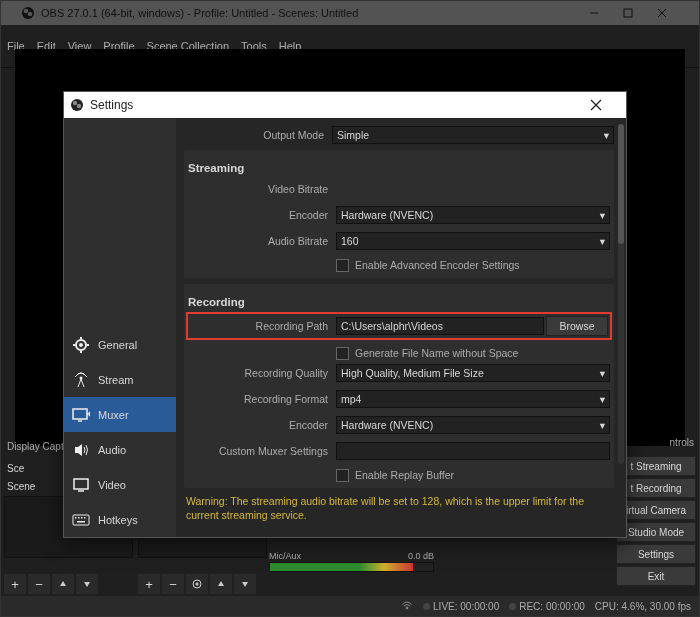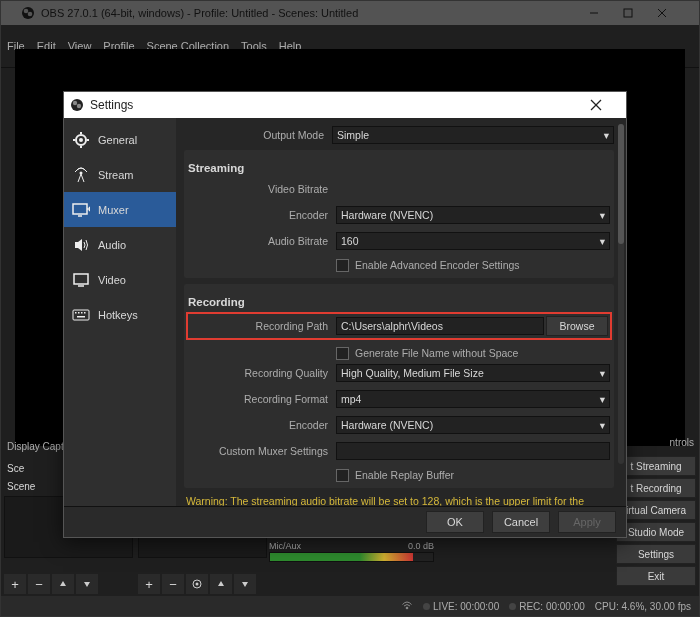--- a/index.html
+++ b/index.html
@@ -32,21 +32,21 @@
   .bottom-strip .label-row { position:absolute; top:0; left:6px; font-size:10px; color:var(--text-dim); }
   .bottom-strip .scene-lbl { position:absolute; top:40px; left:6px; font-size:10px; }
   .panel-chunk { position:absolute; top:55px; left:3px; width:127px; height:60px; background:#1a1a1a; border:1px solid #111; }
   .panel-chunk2 { position:absolute; top:55px; left:137px; width:127px; height:60px; background:#1a1a1a; border:1px solid #111; }
   .toolbtns { position:absolute; bottom:2px; height:20px; display:flex; gap:2px; }
   .toolbtns.a { left:3px; }
   .toolbtns.b { left:137px; }
   .toolbtns .tb { width:22px;height:20px; background:#2a2a2a; display:flex;align-items:center;justify-content:center; font-size:13px; color:var(--text); }
   
   .mixer { position:absolute; left:268px; top:56px; width:165px; }
-  .mixer-row { margin-bottom:10px; }
+  .mixer-row { margin-bottom:20px; }
   .mixer-head { display:flex; justify-content:space-between; font-size:9px; color:var(--text-dim); }
   .meter { height:8px; background:linear-gradient(to right,#2e8b2e 0%,#2e8b2e 55%,#d0b030 70%,#c33 88%,#222 88%); border:1px solid #111; margin:1px 0; }
   .slider-row { display:flex; align-items:center; gap:4px; }
   .slider-track { flex:1; height:6px; background:#333; position:relative; border-radius:2px; }
   .slider-fill { position:absolute; left:0; top:0; bottom:0; width:78%; background:#2a5b99; border-radius:2px; }
   .slider-thumb { position:absolute; left:78%; top:-3px; width:6px; height:12px; background:#ddd; border-radius:2px; }
   .mixer-icons { display:flex; gap:4px; color:var(--text-dim); }
   
   .right-col { position:absolute; right:3px; top:-4px; width:80px; }
   .right-lbl { font-size:10px; color:var(--text-dim); text-align:right; padding-right:2px; height:15px; }
@@ -54,21 +54,21 @@
   
   .statusbar { position:absolute; left:0; right:0; bottom:0; height:20px; background:#2a2a2a; display:flex; align-items:center; justify-content:flex-end; gap:10px; padding:0 8px; font-size:10px; color:var(--text-dim); }
   .statusbar .dot { width:7px;height:7px;border-radius:50%; background:#444; display:inline-block; margin-right:3px; vertical-align:middle; }
   
   .dialog { position:absolute; left:62px; top:90px; width:562px; height:445px; background:var(--bg-panel-dark); border:1px solid #555; box-shadow:0 4px 20px rgba(0,0,0,0.6); display:flex; flex-direction:column; }
   .dlg-title { height:26px; background:#fff; color:#222; display:flex; align-items:center; padding:0 6px; font-size:12px; }
   .dlg-title .icon { margin-right:6px; display:flex; }
   .dlg-title .spacer { flex:1; }
   .dlg-close { width:30px; text-align:center; font-size:14px; color:#222; }
   .dlg-body { flex:1; display:flex; overflow:hidden; }
-  .sidebar { width:112px; background:#2f2f2f; display:flex; flex-direction:column; padding-top:4px; }
+  .sidebar { width:112px; background:#2f2f2f; display:flex; flex-direction:column; padding-top:4px;justify-content:flex-end; }
   .side-item { height:35px; display:flex; align-items:center; gap:8px; padding:0 8px; color:var(--text); }
   .side-item.sel { background:var(--bg-selected); }
   .side-item .si-icon { width:18px; height:18px; display:flex; align-items:center; justify-content:center; }
   .content { flex:1; background:var(--bg-panel-dark); position:relative; overflow:hidden; padding:6px 12px 0 8px; }
   .content .scrollbar { position:absolute; right:2px; top:6px; width:6px; height:340px; background:#333; border-radius:3px; }
   .content .scrollbar::after { content:""; position:absolute; top:0; left:0; right:0; height:120px; background:#555; border-radius:3px; }
   .row { display:flex; align-items:center; height:22px; margin-bottom:4px; }
   .row .lbl { width:140px; text-align:right; padding-right:8px; color:var(--text-dim); font-size:10.5px; }
   .row .val { flex:1; }
   .input, .select { width:100%; height:18px; background:var(--bg-input); border:1px solid #111; color:var(--text); font-size:10.5px; padding:0 4px; box-sizing:border-box; display:flex; align-items:center; justify-content:space-between; }
@@ -417,19 +417,14 @@
           <div class="checkbox-row">
             <div class="chk"></div>
             <span>Enable Replay Buffer</span>
           </div>
         </div>
 
         <div class="warning">Warning: The streaming audio bitrate will be set to 128, which is the upper limit for the current streaming service.</div>
 
       </div>
     </div>
-    <div class="dlg-footer">
-      <div class="dlg-btn">OK</div>
-      <div class="dlg-btn">Cancel</div>
-      <div class="dlg-btn disabled">Apply</div>
-    </div>
   </div>
 </div>
 
 </body></html>

